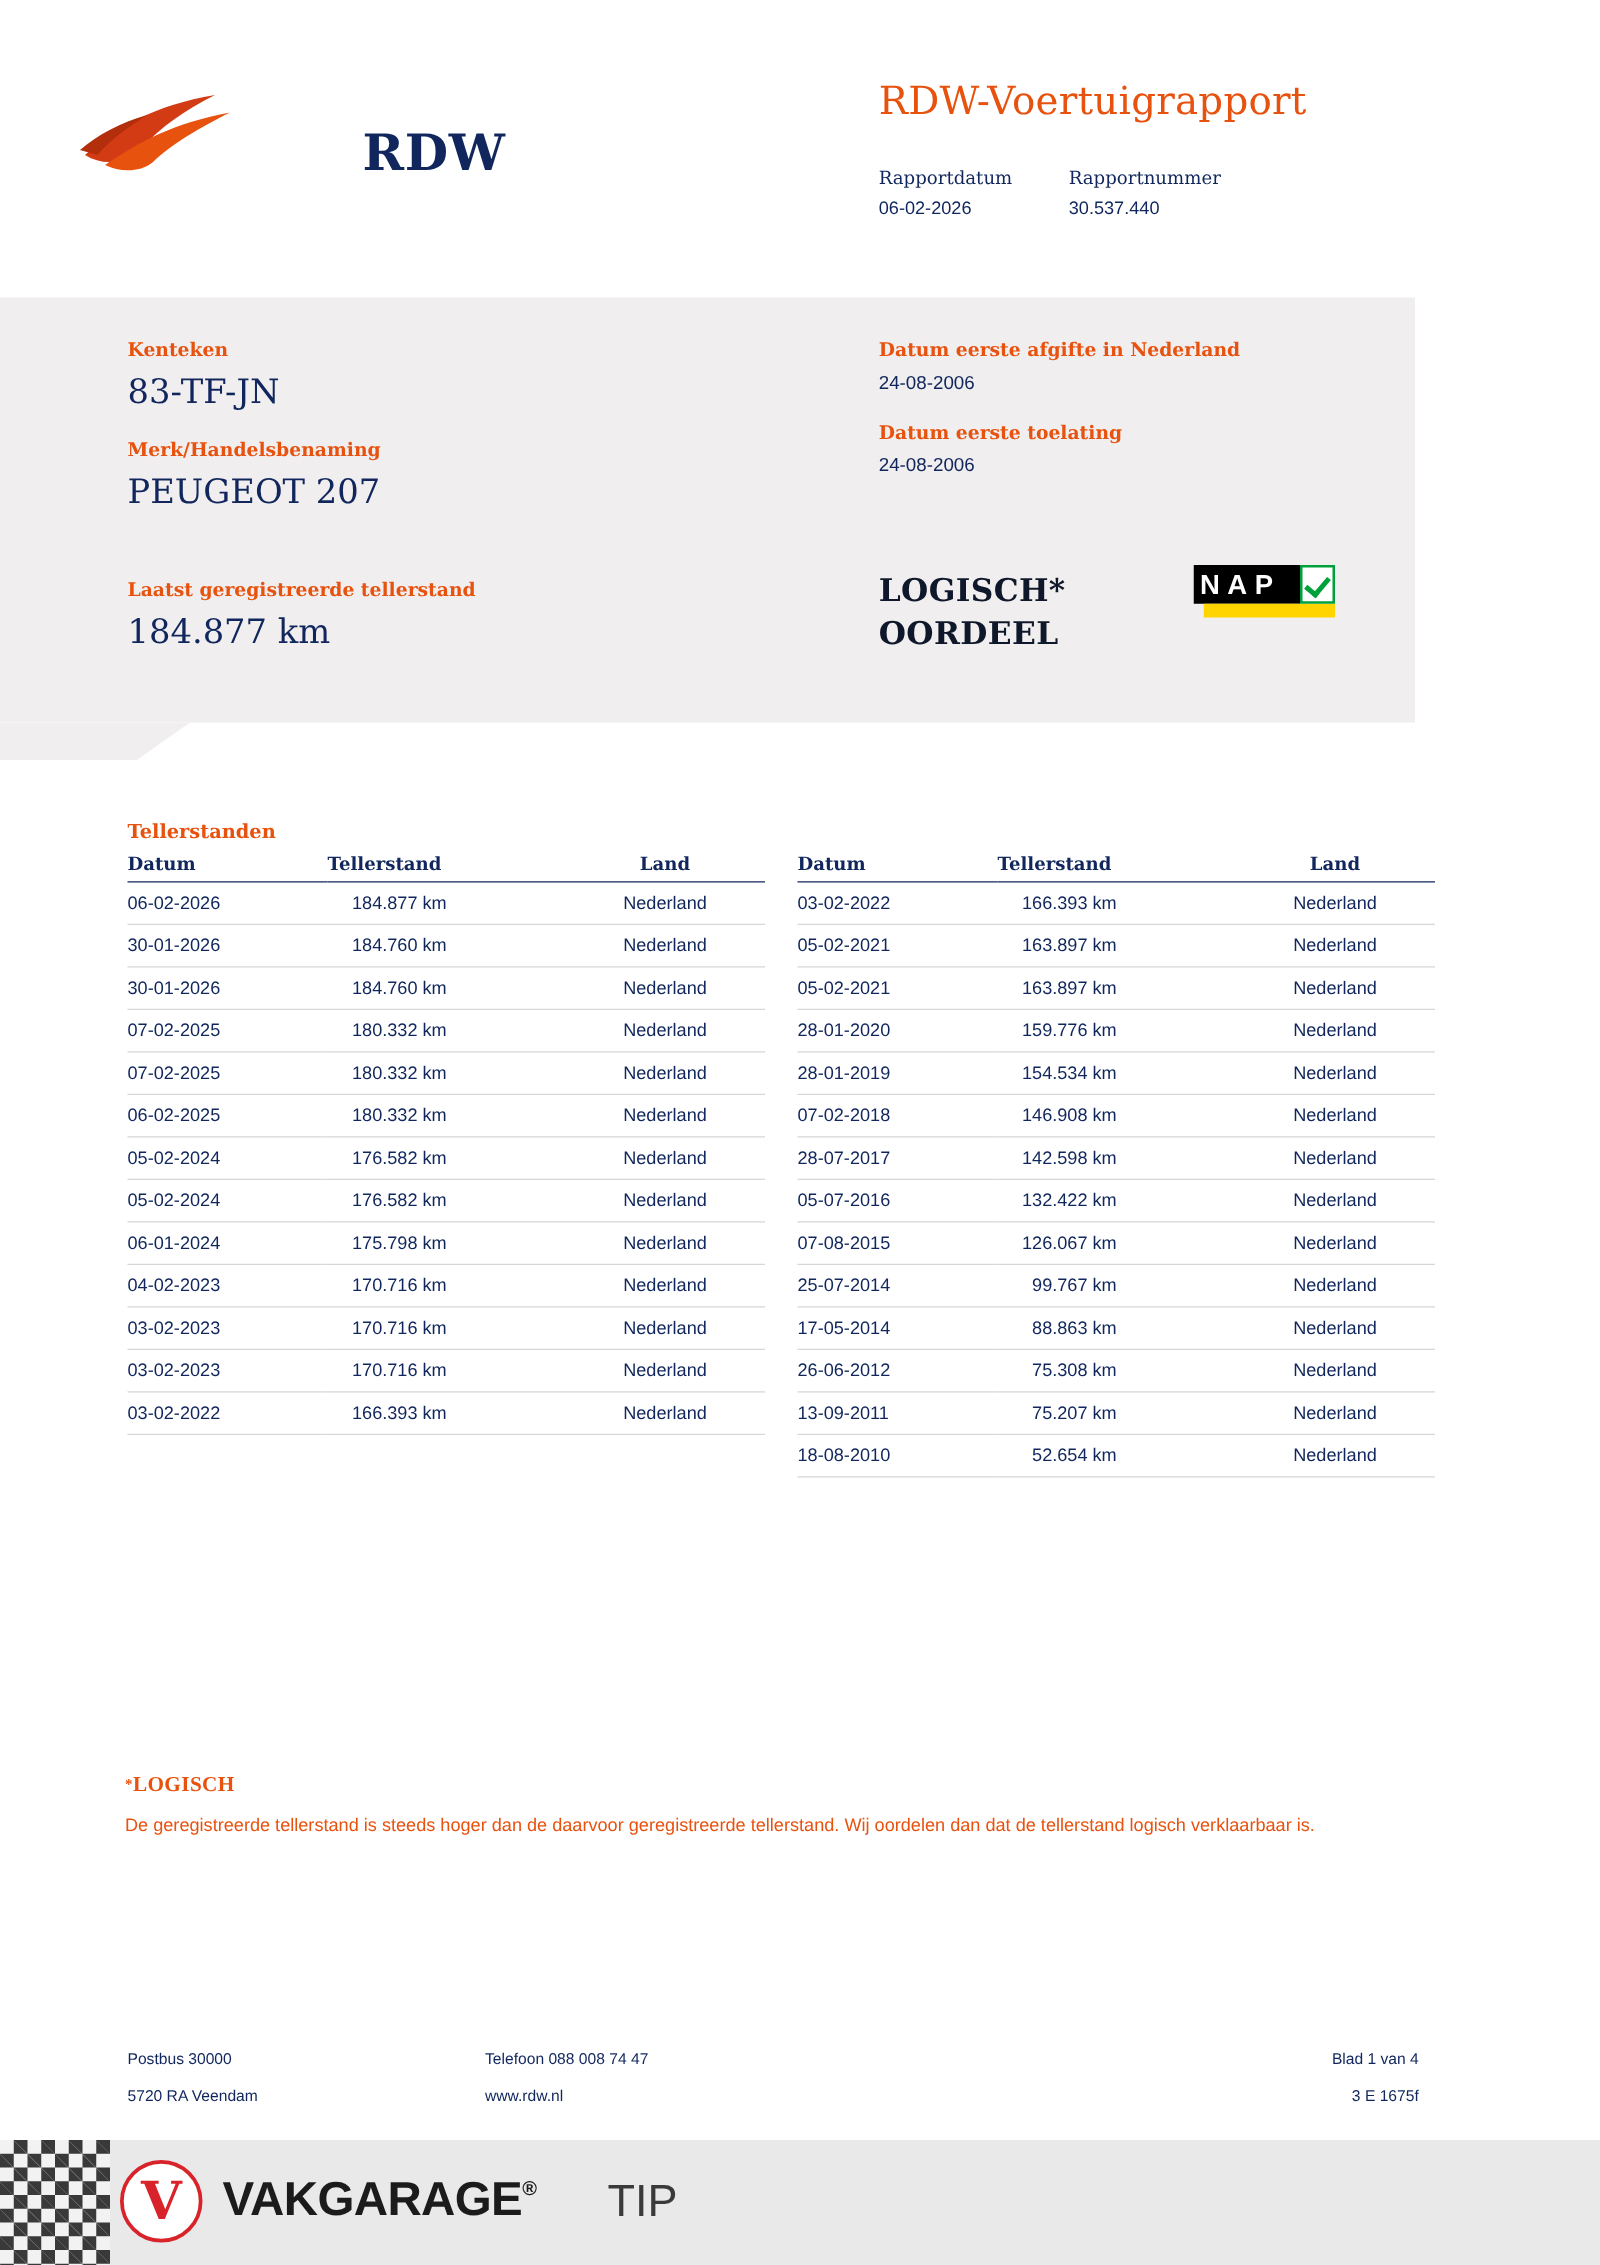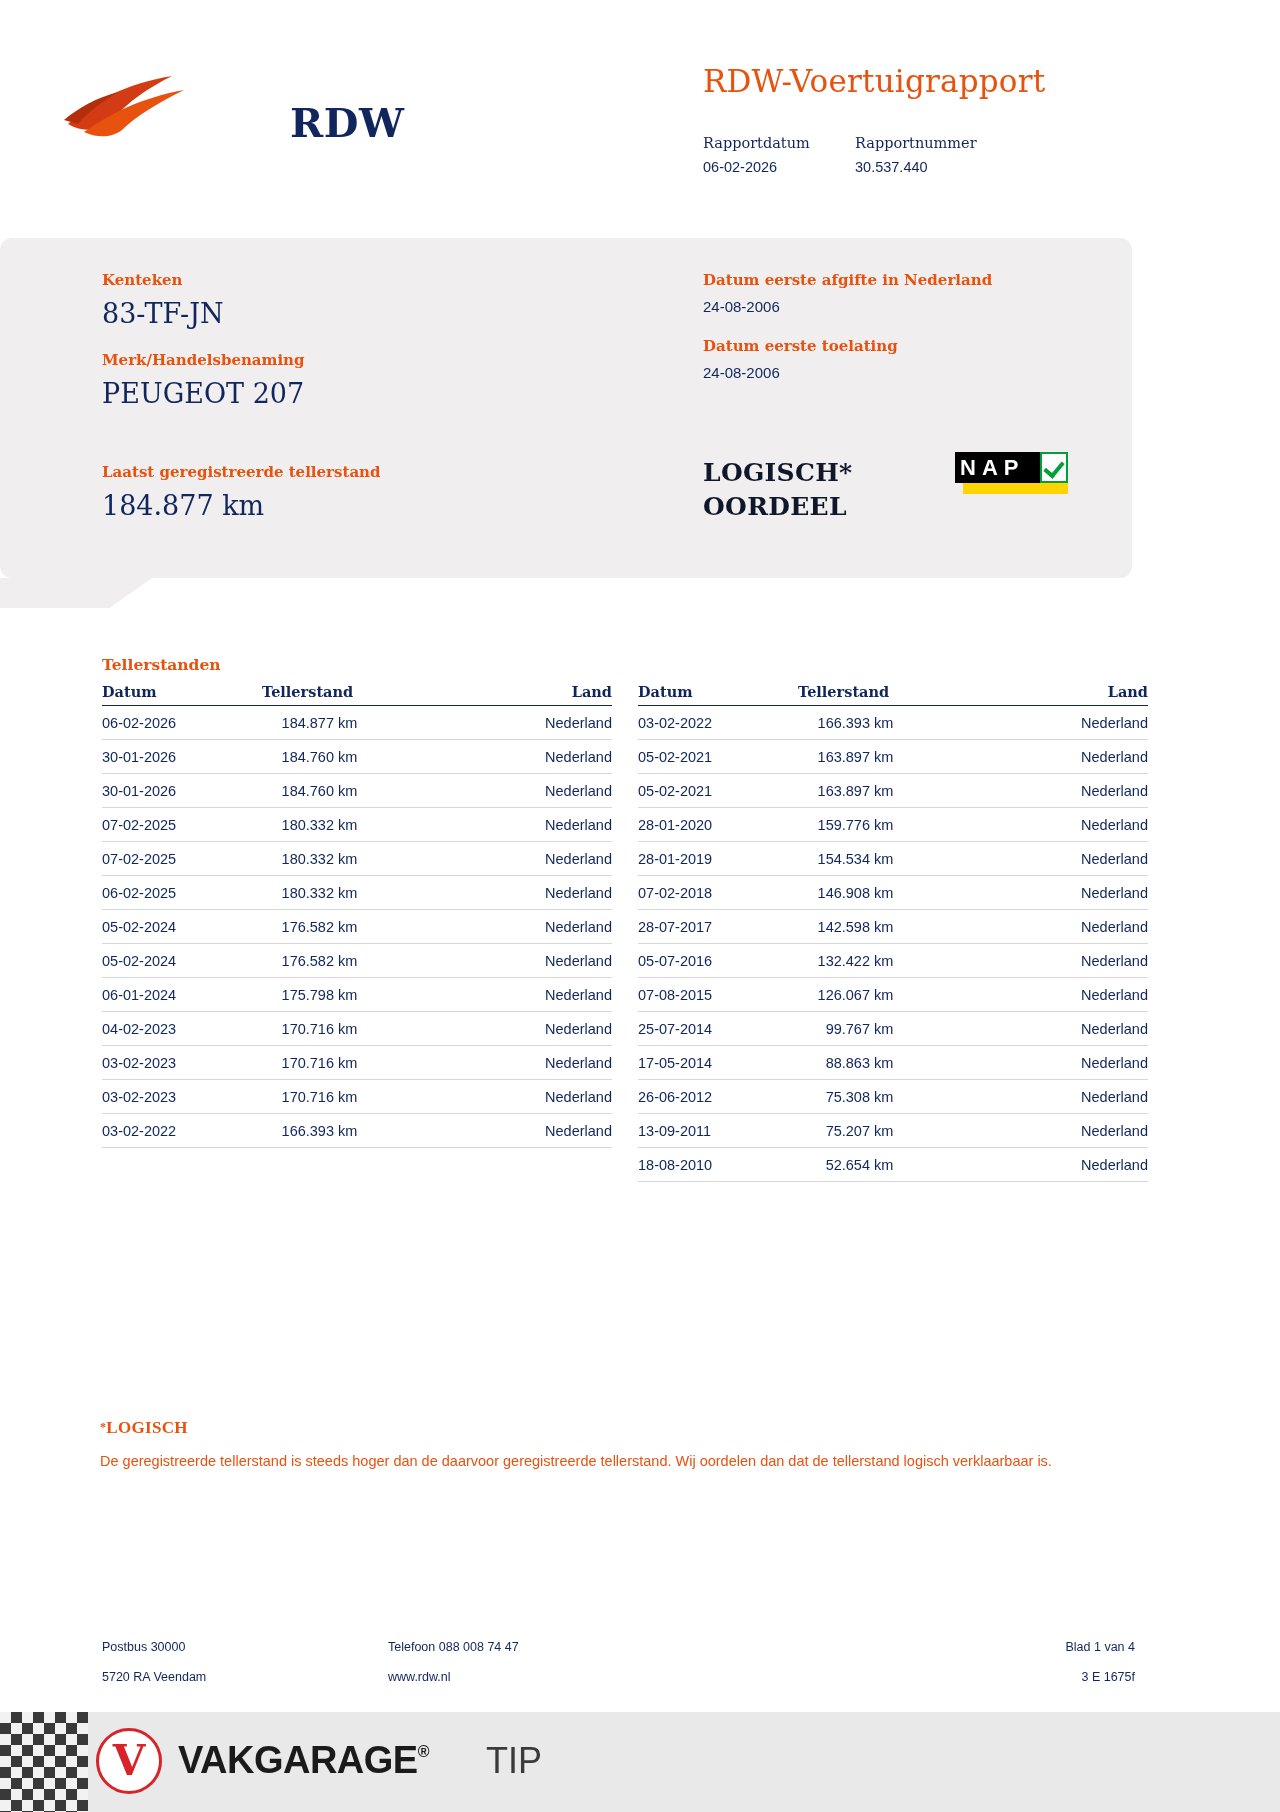--- a/index.html
+++ b/index.html
@@ -88,21 +88,20 @@
   .col-number { width: 230px; }
 
   
   .panel {
     position: absolute;
     left: 0;
     top: 238px;
     width: 1132px;
     height: 340px;
     background: #f0eeee;
-    border-radius: 12px;
   }
   .panel-notch {
     position: absolute;
     left: 0;
     top: 578px;
     width: 152px;
     height: 30px;
     background: #f0eeee;
     clip-path: polygon(0 0, 100% 0, 72% 100%, 0 100%);
   }
@@ -217,21 +216,21 @@
   }
   .tbl td {
     padding: 8.5px 0 8.5px 0;
     border-bottom: 1px solid #d8d6d6;
     color: #10265c;
     font-size: 14.5px;
     white-space: nowrap;
   }
   .tbl .c-date { width: 160px; text-align: left; }
   .tbl .c-stand { width: 190px; text-align: left; }
-  .tbl .c-land { text-align: right; }
+  .tbl .c-land { text-align: center; }
   .tbl th.c-stand { padding-left: 0; }
   .tbl td.c-stand span.num {
     display: inline-block;
     width: 72px;
     text-align: right;
   }
 
   
   .footnote {
     position: absolute;

